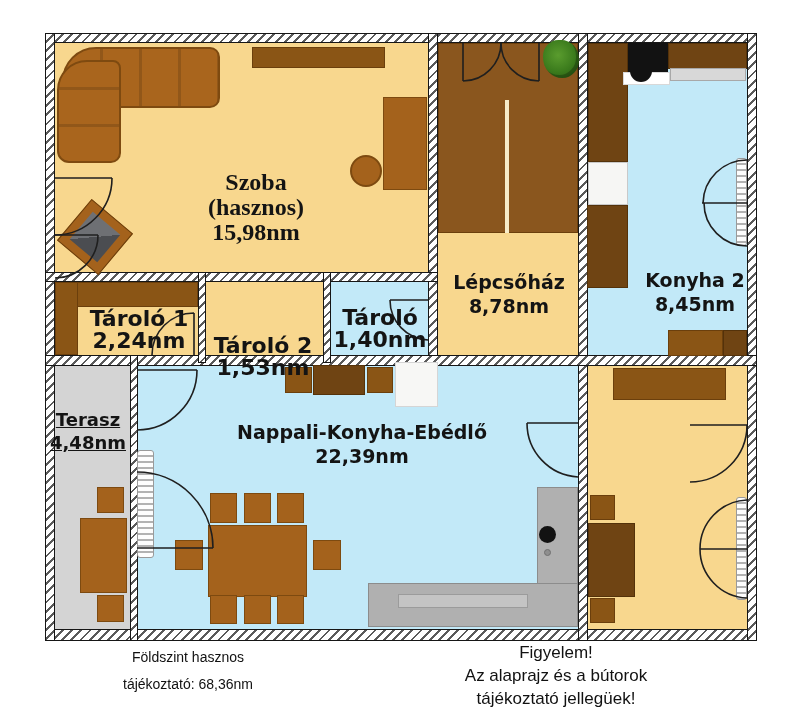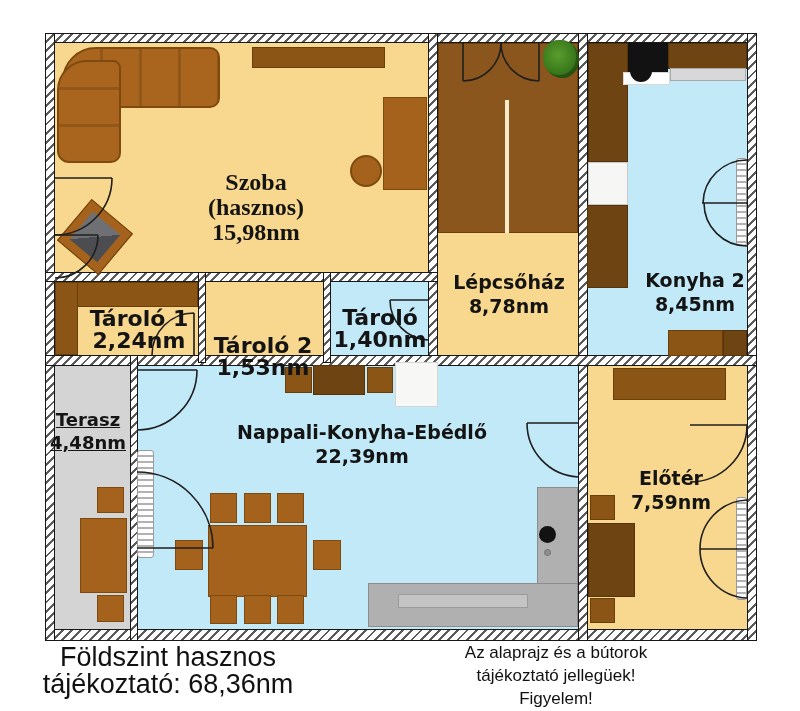--- a/index.html
+++ b/index.html
@@ -166,27 +166,23 @@
     <div>1,40nm</div>
   </div>
   <div class="lbl sz18" style="left:88px;top:408px;text-decoration:underline;">
     <div>Terasz</div>
     <div>4,48nm</div>
   </div>
   <div class="lbl sz19" style="left:362px;top:420px;">
     <div>Nappali-Konyha-Ebédlő</div>
     <div>22,39nm</div>
   </div>
-  <div class="lbl sz19" style="left:671px;top:466px;">
-    <div>Előtér</div>
-    <div>7,59nm</div>
-  </div>
 
-  <div class="cap" style="left:168px;top:644px;font-size:27px;line-height:27px;">
+  <div class="cap" style="left:188px;top:644px;font-size:14px;line-height:27px;">
     <div>Földszint hasznos</div>
     <div>tájékoztató: 68,36nm</div>
   </div>
   <div class="cap" style="left:556px;top:641px;font-size:17px;line-height:23px;">
+    <div>Figyelem!</div>
     <div>Az alaprajz és a bútorok tájékoztató jellegüek!</div>
-    <div>Figyelem!</div>
   </div>
 
 </div>
 
 </body></html>

